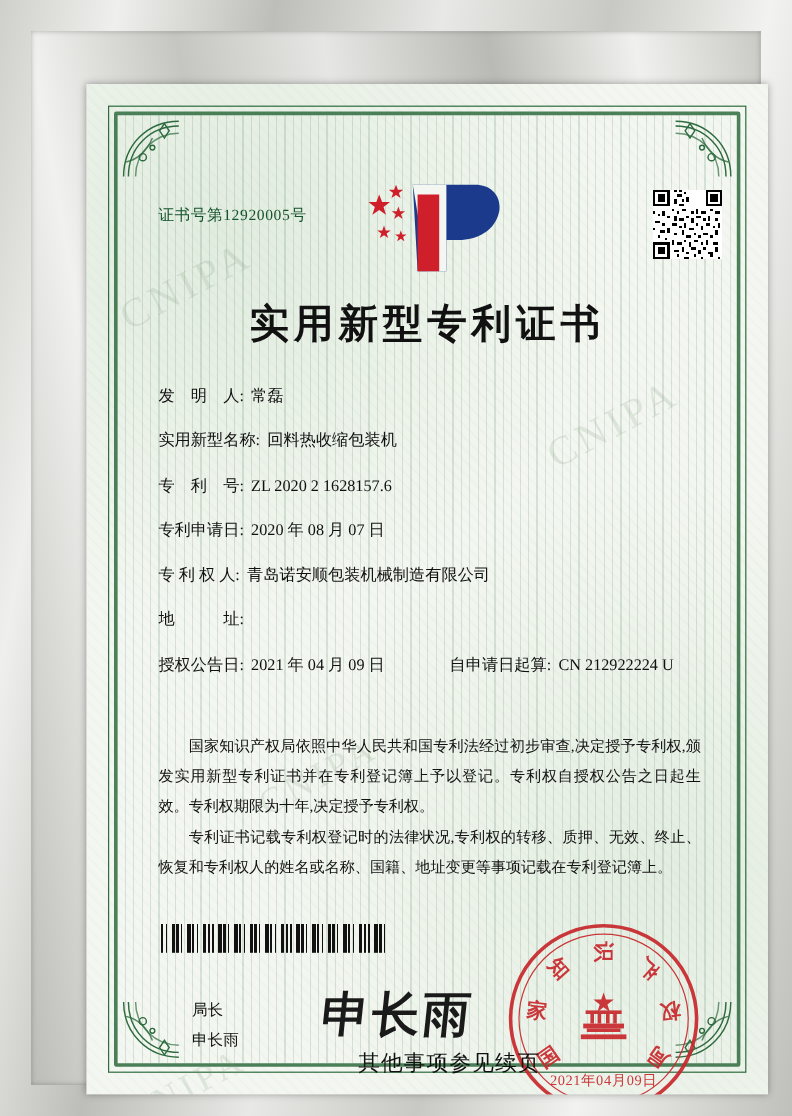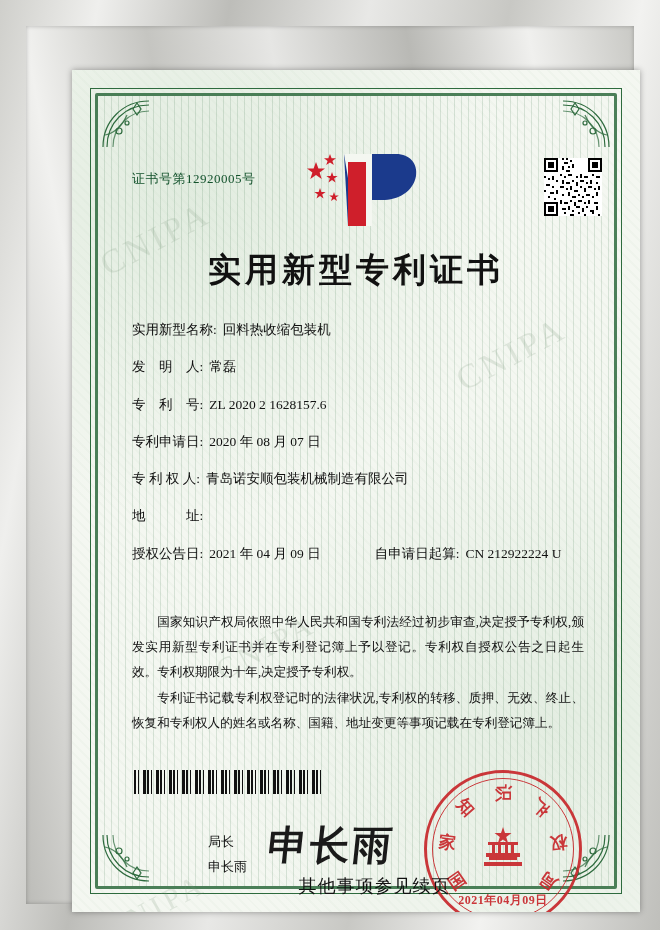--- a/index.html
+++ b/index.html
@@ -111,21 +111,21 @@
 
   
   .barcode{
     position:absolute;left:62px;top:700px;width:190px;height:24px;
     background-image:repeating-linear-gradient(90deg,
       #111 0 2px, transparent 2px 4px, #111 4px 5px, transparent 5px 9px,
       #111 9px 12px, transparent 12px 13px);
   }
 
   
-  .sig-label{position:absolute;left:88px;top:760px;font-size:13px;line-height:1.9;color:#111;padding-left:48px;}
+  .sig-label{position:absolute;left:88px;top:760px;font-size:13px;line-height:1.9;color:#111;}
   .sig-hand{
     position:absolute;left:196px;top:748px;
     font-family:"DejaVu Serif", serif;font-size:40px;color:#1a1a1a;
     font-weight:bold;letter-spacing:2px;transform:skewX(-6deg);
   }
 
   
   .seal{
     position:absolute;right:58px;top:700px;width:152px;height:152px;
     border:3px solid #c8282c;border-radius:50%;
@@ -137,21 +137,21 @@
     position:absolute;left:50%;top:50%;
     font-family:"DejaVu Serif", serif;font-size:17px;font-weight:bold;
     transform-origin:0 0;
   }
   .seal-emblem{
     position:absolute;left:50%;top:52px;transform:translateX(-50%);
     width:58px;height:48px;
   }
   .seal-date{
     position:absolute;left:0;right:0;bottom:16px;text-align:center;
-    font-size:12px;font-weight:bold;letter-spacing:.5px;
+    font-size:12px;font-weight:normal;letter-spacing:.5px;
   }
 
   
   .page-no{
     position:absolute;left:0;right:0;bottom:36px;text-align:center;
     font-size:12px;color:#111;
   }
   .bottom-note{
     position:absolute;left:0;right:0;bottom:14px;text-align:center;
     font-size:18px;color:#111;letter-spacing:1px;margin-left:37px;
@@ -332,26 +332,26 @@
               <polygon points="48,44 49.2,47.4 52.8,47.4 49.9,49.5 51,53 48,50.9 45,53 46.1,49.5 43.2,47.4 46.8,47.4"></polygon>
             </g>
           </g>
         </svg>
       </div>
 
       <div class="title">实用新型专利证书</div>
 
       <div class="fields">
         <div class="frow">
+          <span class="flabel">发　明　人:</span>
+          <span class="fval">常磊</span>
+        </div>
+        <div class="frow">
           <span class="flabel">实用新型名称:</span>
           <span class="fval">回料热收缩包装机</span>
-        </div>
-        <div class="frow">
-          <span class="flabel">发　明　人:</span>
-          <span class="fval">常磊</span>
         </div>
         <div class="frow">
           <span class="flabel">专　利　号:</span>
           <span class="fval">ZL 2020 2 1628157.6</span>
         </div>
         <div class="frow">
           <span class="flabel">专利申请日:</span>
           <span class="fval">2020 年 08 月 07 日</span>
         </div>
         <div class="frow">

